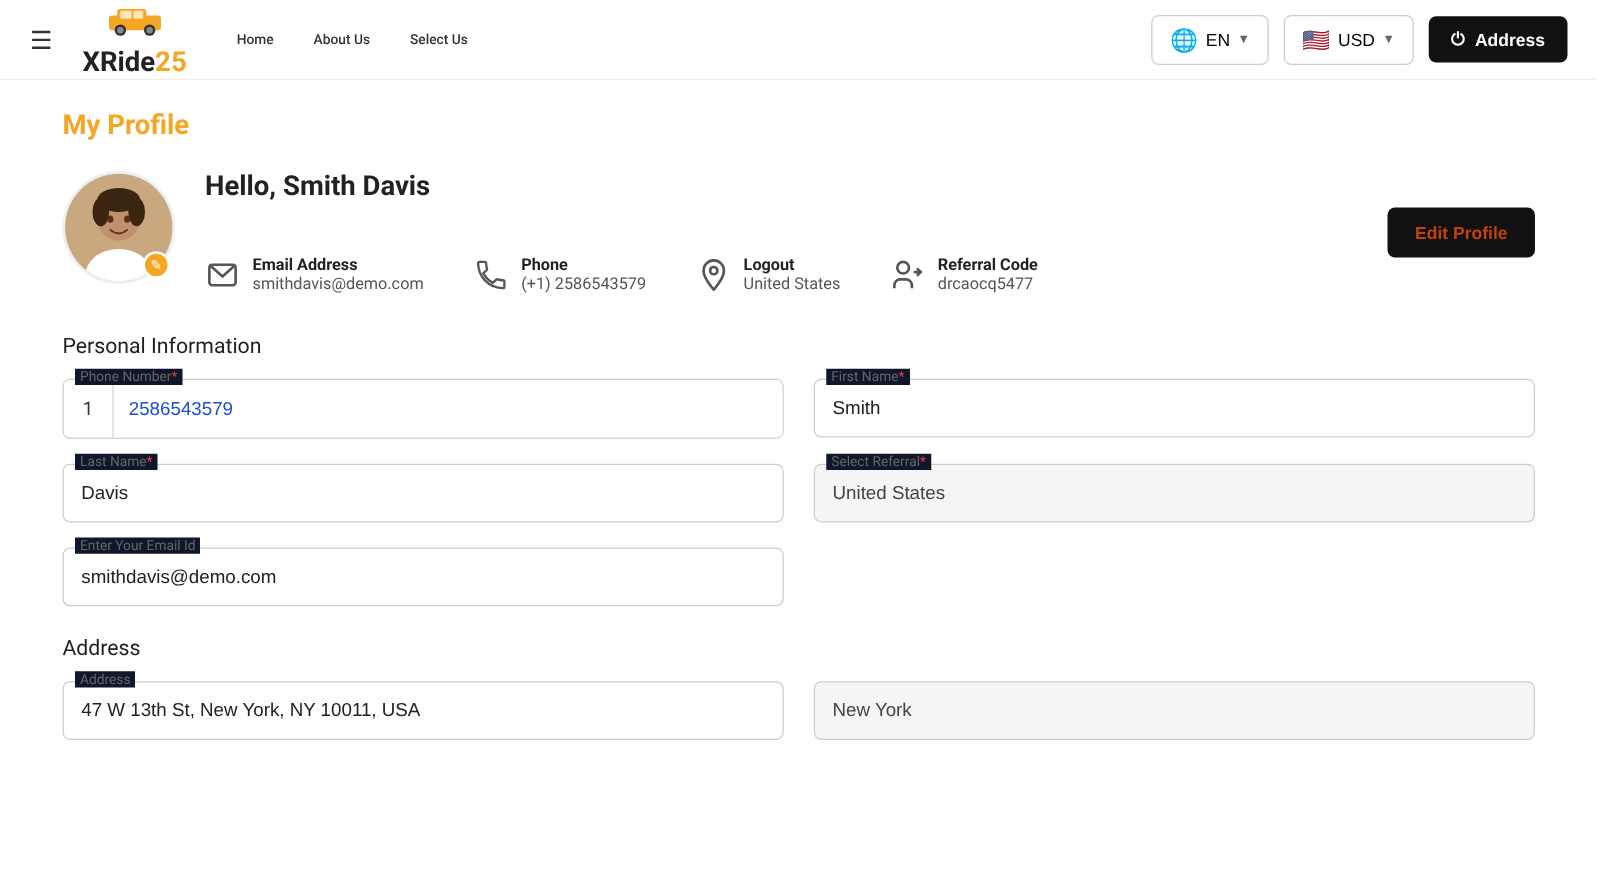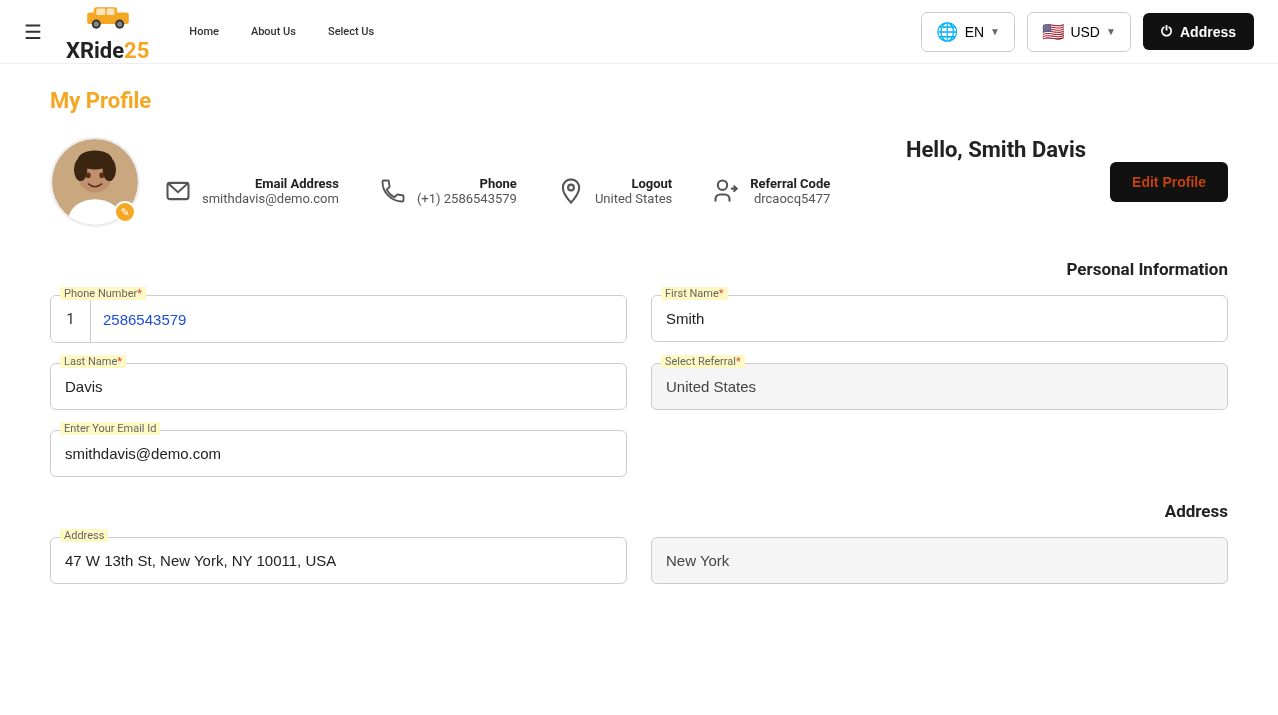--- a/index.html
+++ b/index.html
@@ -129,36 +129,36 @@
       display: flex;
       align-items: center;
       justify-content: center;
       font-size: 11px;
       color: #fff;
       border: 2px solid #fff;
     }
 
     .profile-info {
       flex: 1;
-      text-align: right;
     }
     .profile-name {
       font-size: 22px;
       font-weight: 700;
       margin-bottom: 14px;
     }
     .profile-meta {
       display: flex;
       gap: 40px;
       flex-wrap: wrap;
     }
     .profile-meta-item {
       display: flex;
       align-items: center;
       gap: 10px;
+      margin-top: 29px;
     }
     .meta-label {
       font-size: 13px;
       font-weight: 700;
       color: #222;
     }
     .meta-value {
       font-size: 13px;
       color: #555;
     }
@@ -172,42 +172,41 @@
       font-size: 14px;
       font-weight: 600;
       cursor: pointer;
       white-space: nowrap;
       align-self: center;
     }
 
     
     .section-title {
       font-size: 17px;
-      font-weight: 700;
+      font-weight: 400;
       color: #222;
       margin-bottom: 16px;
-      text-align: right;
     }
 
     .form-row {
       display: flex;
       gap: 24px;
       margin-bottom: 20px;
     }
     .form-group {
       flex: 1;
       position: relative;
     }
     .form-group.half { flex: 0 0 calc(50% - 12px); }
 
     .field-label {
       position: absolute;
       top: -8px;
       left: 10px;
-      background: #fef9c3;
+      background: #0f172a;
       padding: 0 4px;
       font-size: 11px;
       color: #666;
       z-index: 1;
     }
     .field-label .required { color: #e53e3e; }
 
     .field-input {
       width: 100%;
       border: 1px solid #ccc;

